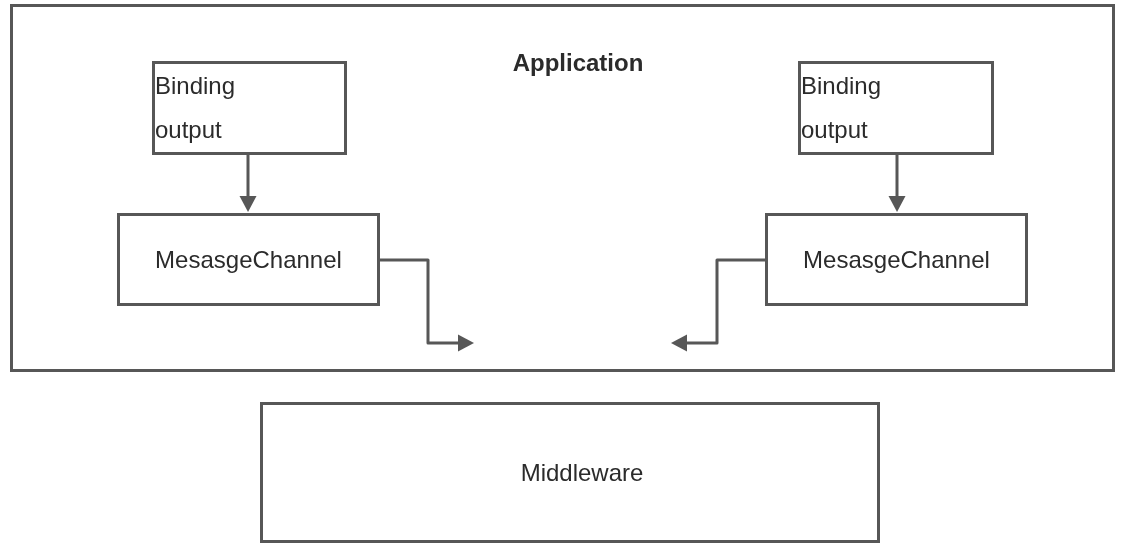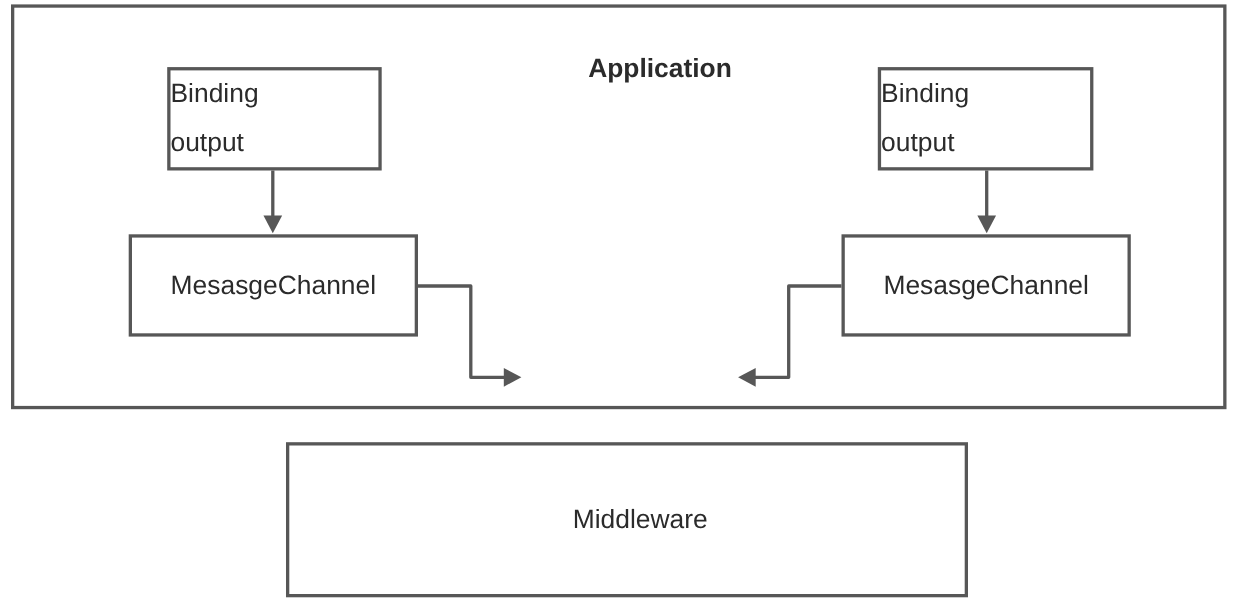--- a/index.html
+++ b/index.html
@@ -31,21 +31,21 @@
     font-size: 24px;
     color: var(--text);
     white-space: nowrap;
   }
   .app-box {
     left: 10px; top: 4px;
     width: 1105px; height: 368px;
   }
   .app-title {
     position: absolute;
-    left: 600px; top: 63px;
+    left: 578px; top: 63px;
     transform: translate(-50%, -50%);
     font-size: 24px;
     font-weight: bold;
   }
   .binding-input-box {
     left: 152px; top: 61px;
     width: 195px; height: 94px;
   }
   .binding-output-box {
     left: 798px; top: 61px;

